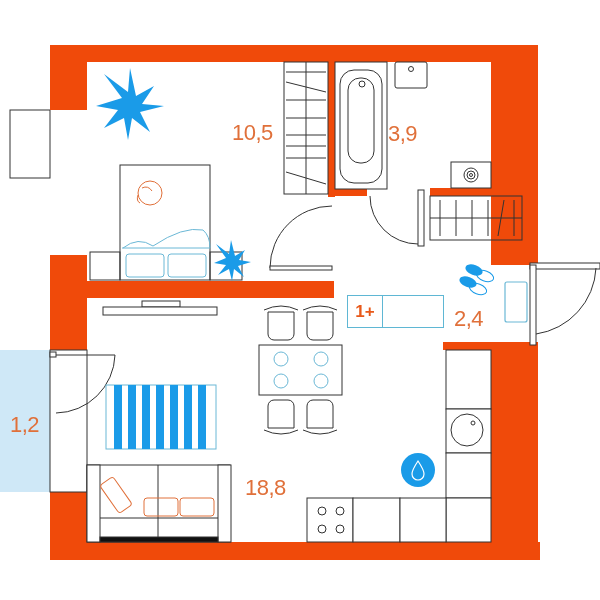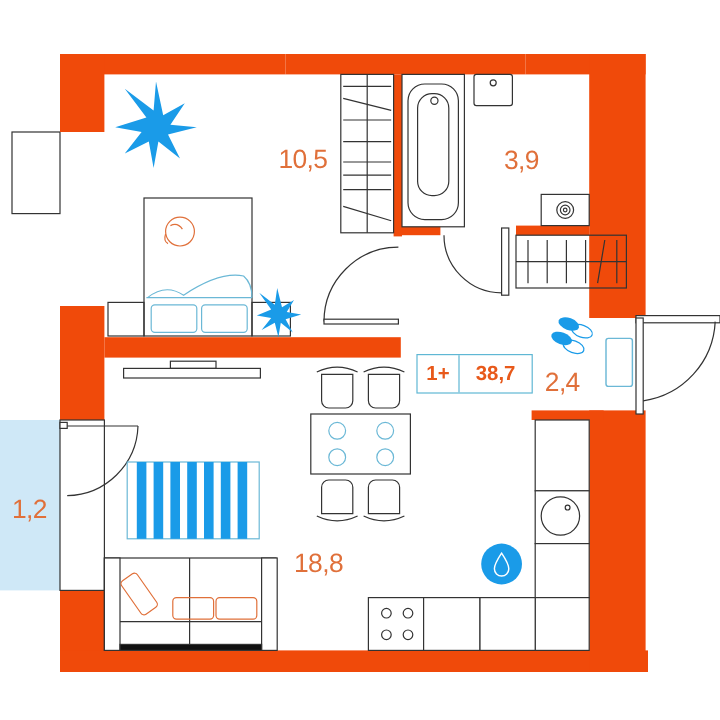--- a/index.html
+++ b/index.html
@@ -177,21 +177,20 @@
     <circle cx="322" cy="529" r="4"></circle>
     <circle cx="340" cy="529" r="4"></circle>
   </g>
   <g>
     <circle cx="418" cy="470" r="17" fill="#1a9be8"></circle>
     <path d="M418 461 q-6 9 -6 13 a6 6 0 0 0 12 0 q0 -4 -6 -13 z" fill="none" stroke="#fff" stroke-width="1.2"></path>
   </g>
 </svg>
 
 <div class="area-label" style="left:192px; top:120px;margin-left:40px;">10,5</div>
-<div class="area-label" style="left:420px; top:121px;text-align:right;">3,9</div>
+<div class="area-label" style="left:388px; top:121px;text-align:right;">3,9</div>
 <div class="area-label" style="left:454px; top:306px;">2,4</div>
-<div class="area-label" style="left:245px; top:457px;">18,8</div>
+<div class="area-label" style="left:245px; top:475px;">18,8</div>
 <div class="area-label" style="left:10px; top:412px;">1,2</div>
 
 <div class="badge">
   <span class="rooms">1+</span>
-  <span class="total">38,7</span>
 </div>
 
 </body></html>

